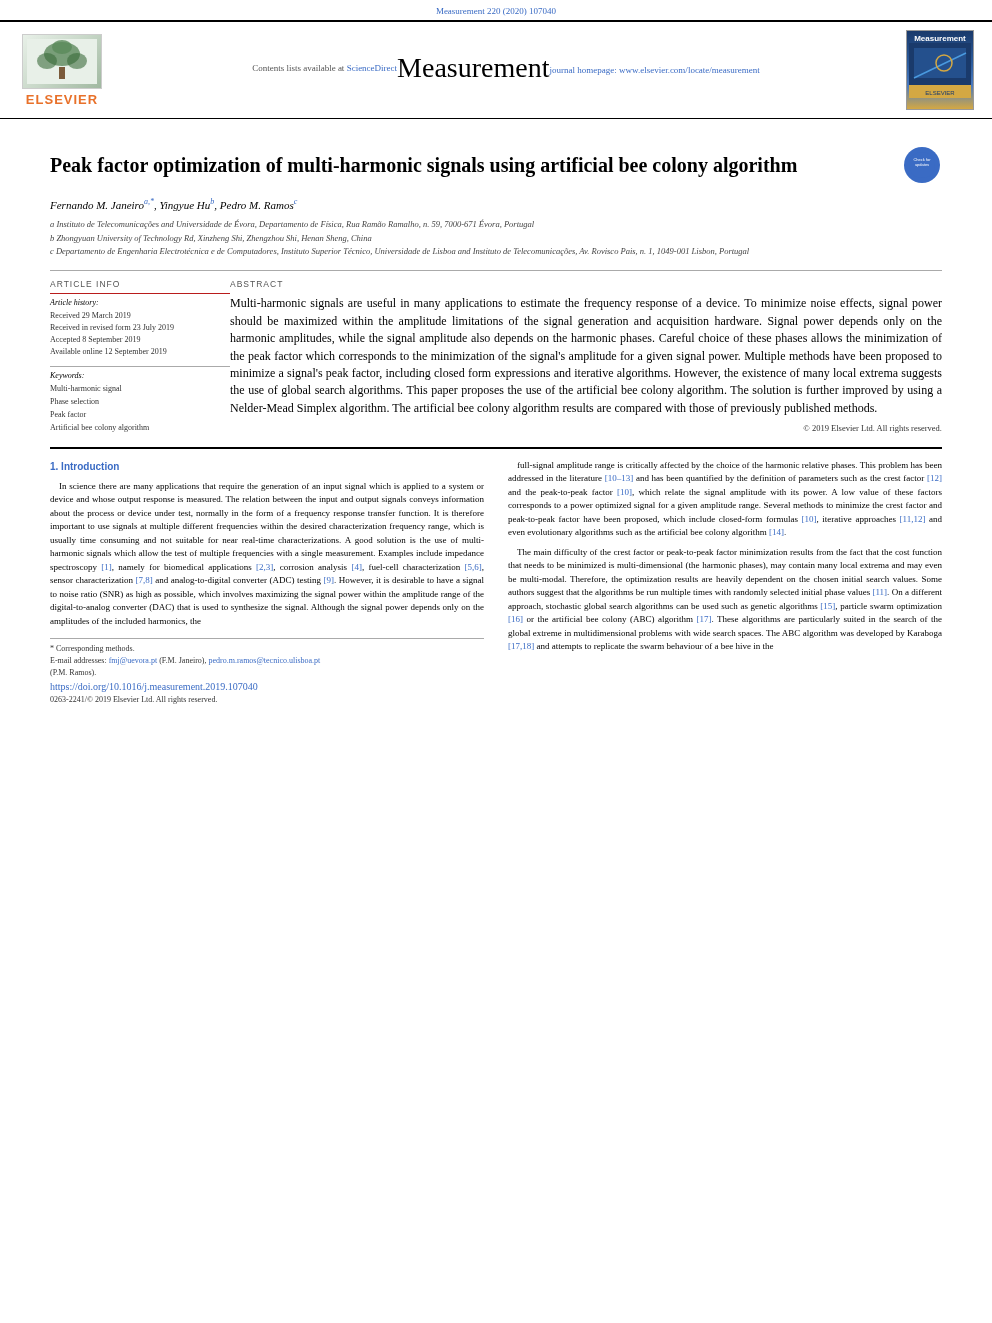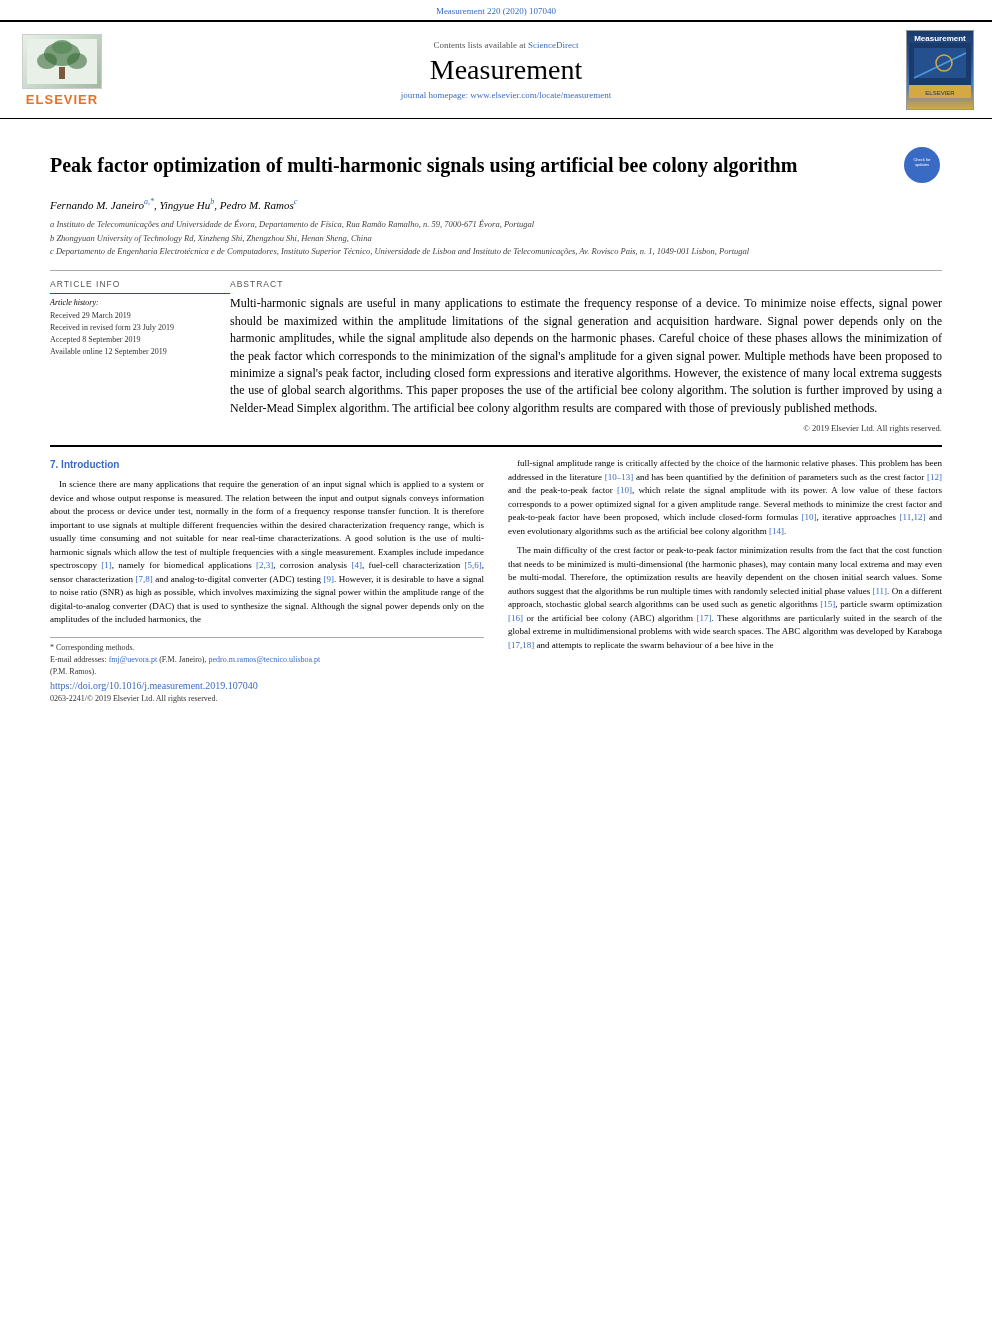--- a/index.html
+++ b/index.html
@@ -75,21 +75,20 @@
       font-size: 13px;
       font-weight: bold;
       font-family: Arial, sans-serif;
       margin-top: 3px;
       letter-spacing: 1px;
     }
 
     .header-center {
       flex: 1;
       display: flex;
-      flex-direction: column;
       align-items: center;
       justify-content: center;
       text-align: center;
     }
 
     .sciencedirect-line {
       font-size: 9px;
       color: #555;
       margin-bottom: 4px;
     }
@@ -454,36 +453,43 @@
         <div class="article-info-title">Article Info</div>
 
         <div class="article-history-section">
           <div class="article-history-title">Article history:</div>
           <div class="article-history-item">Received 29 March 2019</div>
           <div class="article-history-item">Received in revised form 23 July 2019</div>
           <div class="article-history-item">Accepted 8 September 2019</div>
           <div class="article-history-item">Available online 12 September 2019</div>
         </div>
 
+        <div class="keywords-section">
+          <div class="keywords-title">Keywords:</div>
+          <div class="keyword-item">Multi-harmonic signal</div>
+          <div class="keyword-item">Phase selection</div>
+          <div class="keyword-item">Peak factor</div>
+          <div class="keyword-item">Artificial bee colony algorithm</div>
+        </div>
       </div>
 
       <div class="col-right">
         <div class="abstract-title">Abstract</div>
         <div class="abstract-text">Multi-harmonic signals are useful in many applications to estimate the frequency response of a device. To minimize noise effects, signal power should be maximized within the amplitude limitations of the signal generation and acquisition hardware. Signal power depends only on the harmonic amplitudes, while the signal amplitude also depends on the harmonic phases. Careful choice of these phases allows the minimization of the peak factor which corresponds to the minimization of the signal's amplitude for a given signal power. Multiple methods have been proposed to minimize a signal's peak factor, including closed form expressions and iterative algorithms. However, the existence of many local extrema suggests the use of global search algorithms. This paper proposes the use of the artificial bee colony algorithm. The solution is further improved by using a Nelder-Mead Simplex algorithm. The artificial bee colony algorithm results are compared with those of previously published methods.</div>
         <div class="copyright-line">© 2019 Elsevier Ltd. All rights reserved.</div>
       </div>
 
     </div>
 
     <hr class="body-divider">
 
     <div class="body-two-col">
 
       <div class="body-col">
-        <div class="section-heading">7. Introduction</div>
+        <div class="section-heading">1. Introduction</div>
         <div class="body-para">
           <span>In science there are many applications that require the generation of an input signal which is applied to a system or device and whose output response is measured. The relation between the input and output signals conveys information about the process or device under test, normally in the form of a frequency response transfer function. It is therefore important to use signals at multiple different frequencies within the desired characterization frequency range, which is usually time consuming and not suitable for near real-time characterizations. A good solution is the use of multi-harmonic signals which allow the test of multiple frequencies with a single measurement. Examples include impedance spectroscopy <span class="body-ref">[1]</span>, namely for biomedical applications <span class="body-ref">[2,3]</span>, corrosion analysis <span class="body-ref">[4]</span>, fuel-cell characterization <span class="body-ref">[5,6]</span>, sensor characterization <span class="body-ref">[7,8]</span> and analog-to-digital converter (ADC) testing <span class="body-ref">[9]</span>. However, it is desirable to have a signal to noise ratio (SNR) as high as possible, which involves maximizing the signal power within the amplitude range of the digital-to-analog converter (DAC) that is used to synthesize the signal. Although the signal power depends only on the amplitudes of the included harmonics, the</span>
         </div>
 
         <div class="footnote-area">
           <div class="footnote-line">* Corresponding methods.</div>
           <div class="footnote-line">
             <span>E-mail addresses:</span>
             <span class="body-ref">fmj@uevora.pt</span>
             <span>(F.M. Janeiro),</span>

